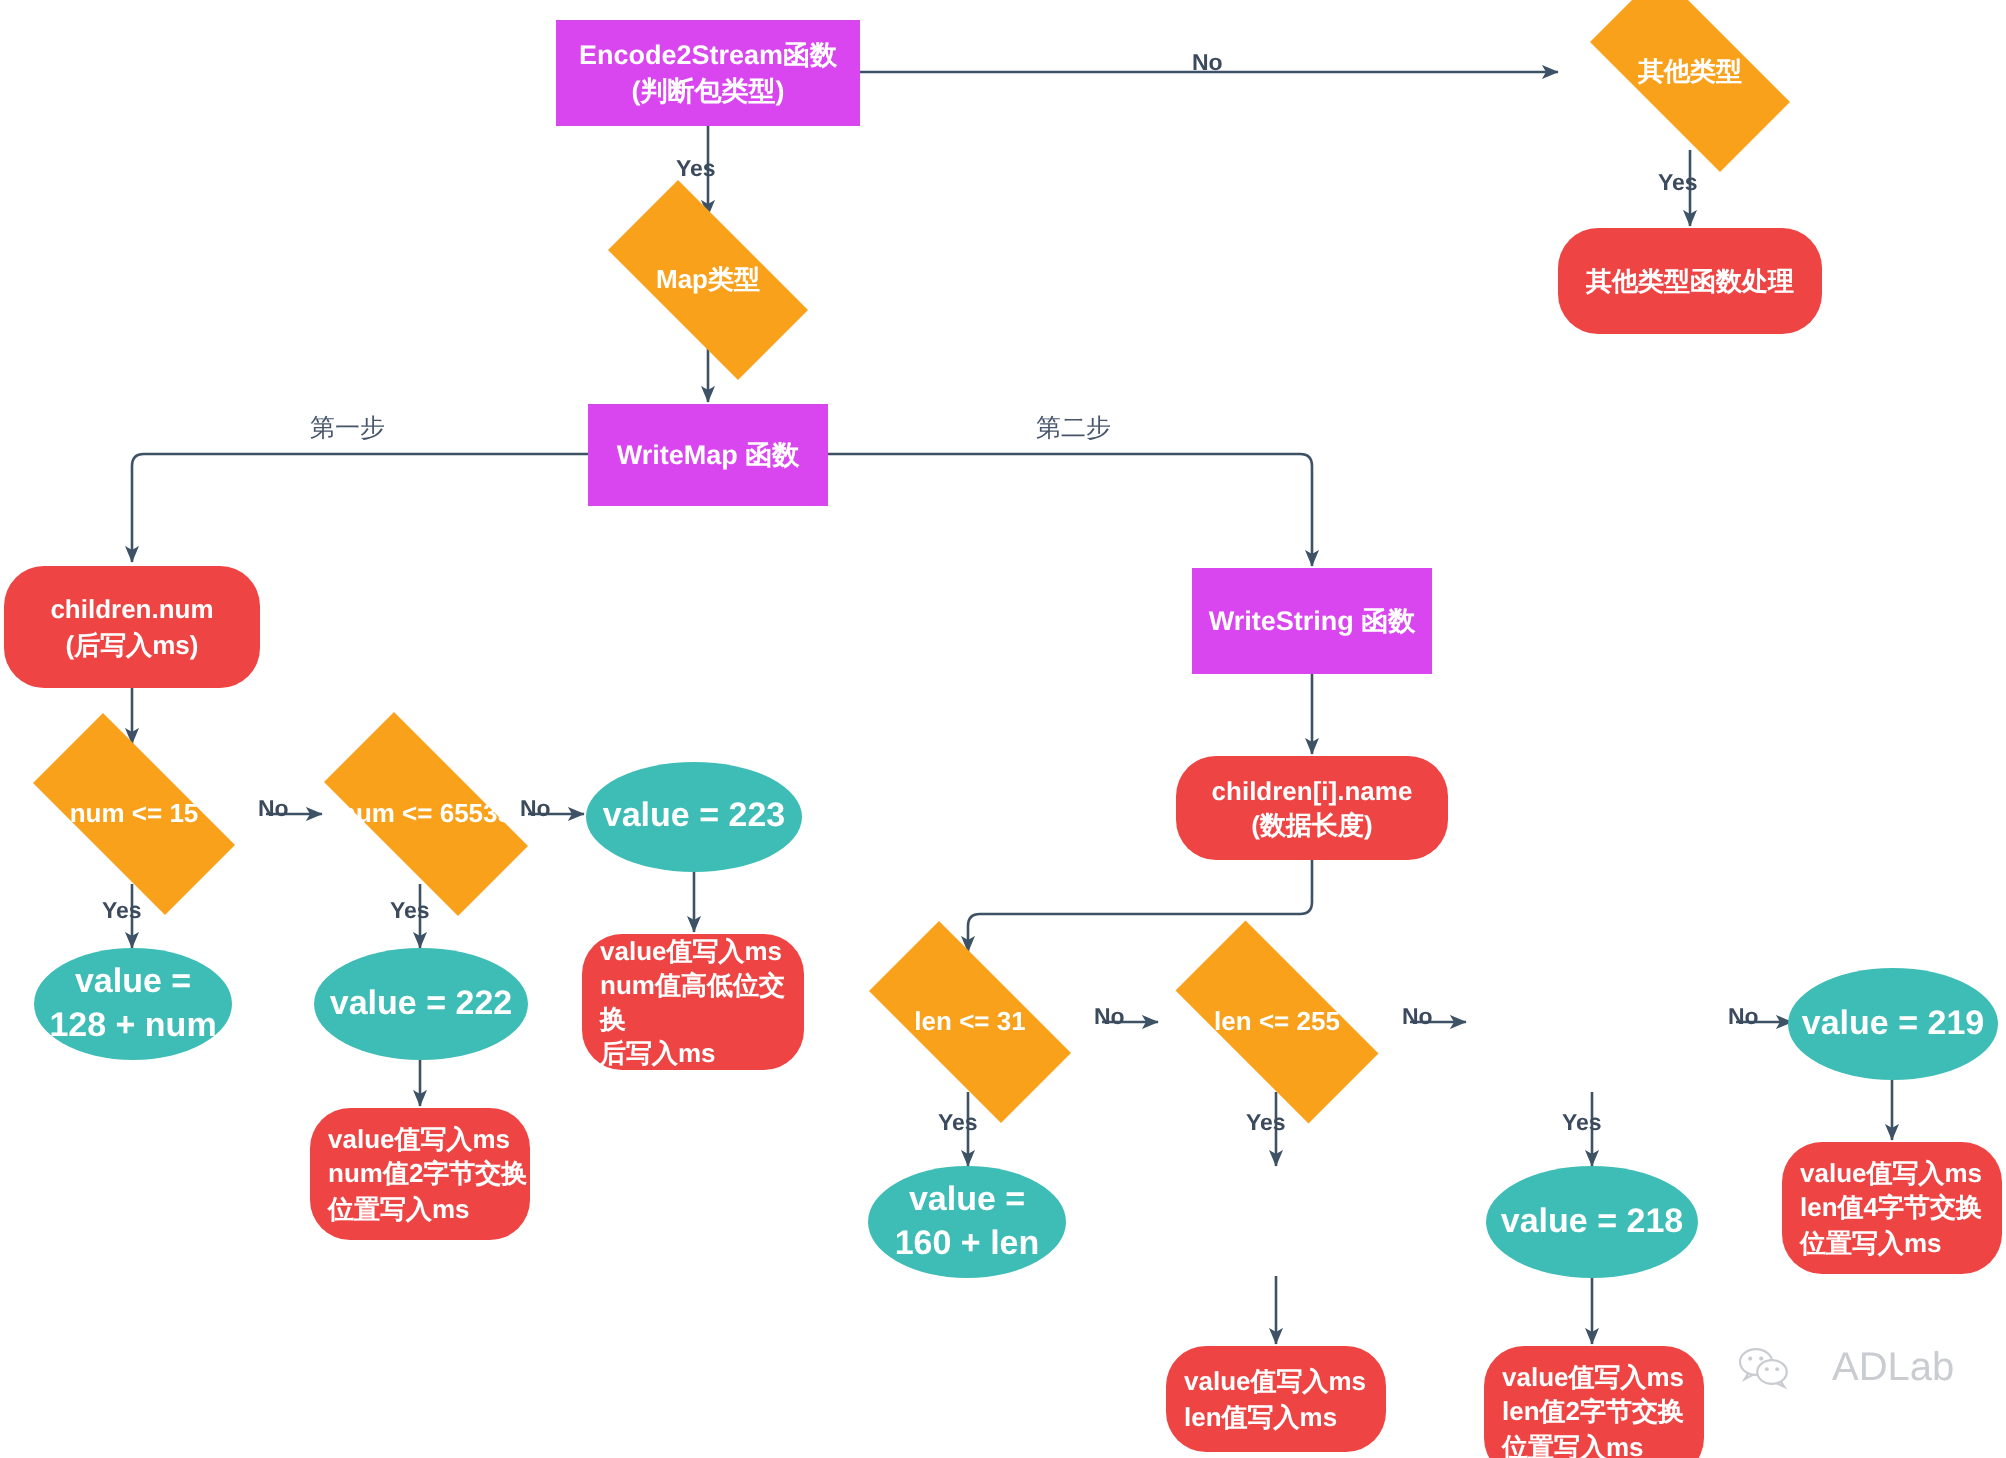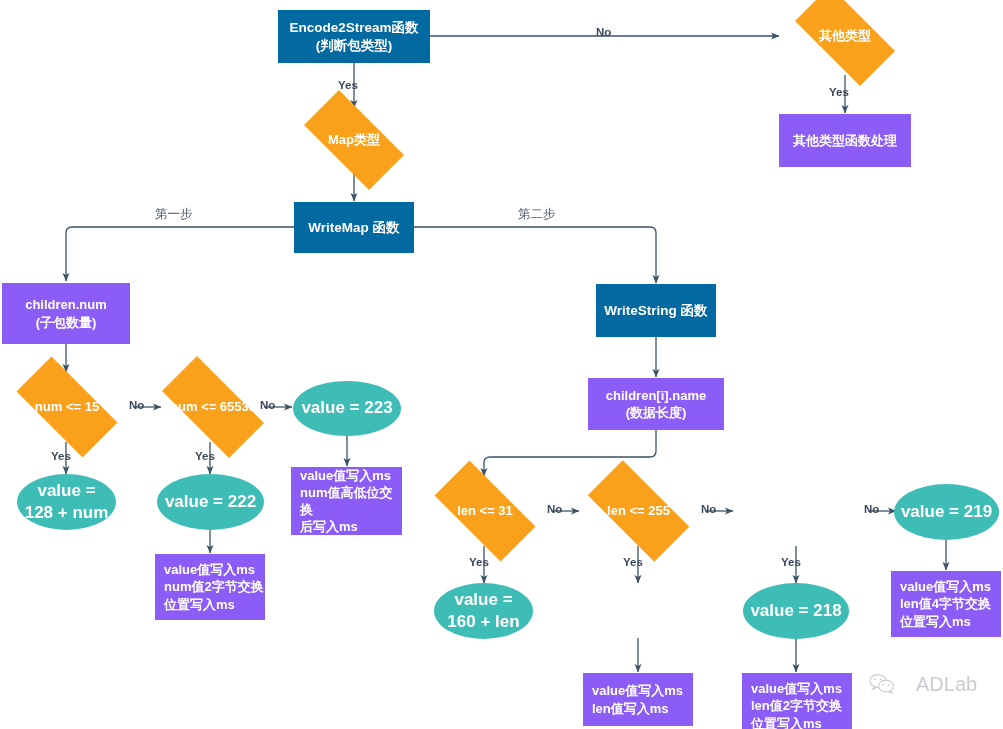--- a/index.html
+++ b/index.html
@@ -32,27 +32,28 @@
     color: #ffffff;
     font-weight: bold;
     line-height: 1.32;
     box-sizing: border-box;
   }
   .node .lines { width: 100%; }
   .node .l { display: block; }
 
   
   .n-pink {
-    background: #0369a1;
+    background: #d946ef;
     font-size: 13.5px;
   }
   
   .n-slate {
-    background: #8b5cf6;
+    background: #ef4444;
     font-size: 13px;
+    border-radius: 20px;
   }
   .n-slate.left-align {
     justify-content: flex-start;
     text-align: left;
     padding-left: 9px;
   }
   
   .n-teal {
     background: #3dbdb5;
     border-radius: 50%;
@@ -213,21 +214,21 @@
 
   <div class="node n-pink" style="left:294px; top:202px; width:120px; height:51px;">
     <span class="lines">
       <span class="l">WriteMap 函数</span>
     </span>
   </div>
 
   <div class="node n-slate" style="left:2px; top:283px; width:128px; height:61px;">
     <span class="lines">
       <span class="l">children.num</span>
-      <span class="l">(子包数量)</span>
+      <span class="l">(后写入ms)</span>
     </span>
   </div>
 
   <div class="node n-pink" style="left:596px; top:284px; width:120px; height:53px;">
     <span class="lines">
       <span class="l">WriteString 函数</span>
     </span>
   </div>
 
   <div class="node n-slate" style="left:588px; top:378px; width:136px; height:52px;">

